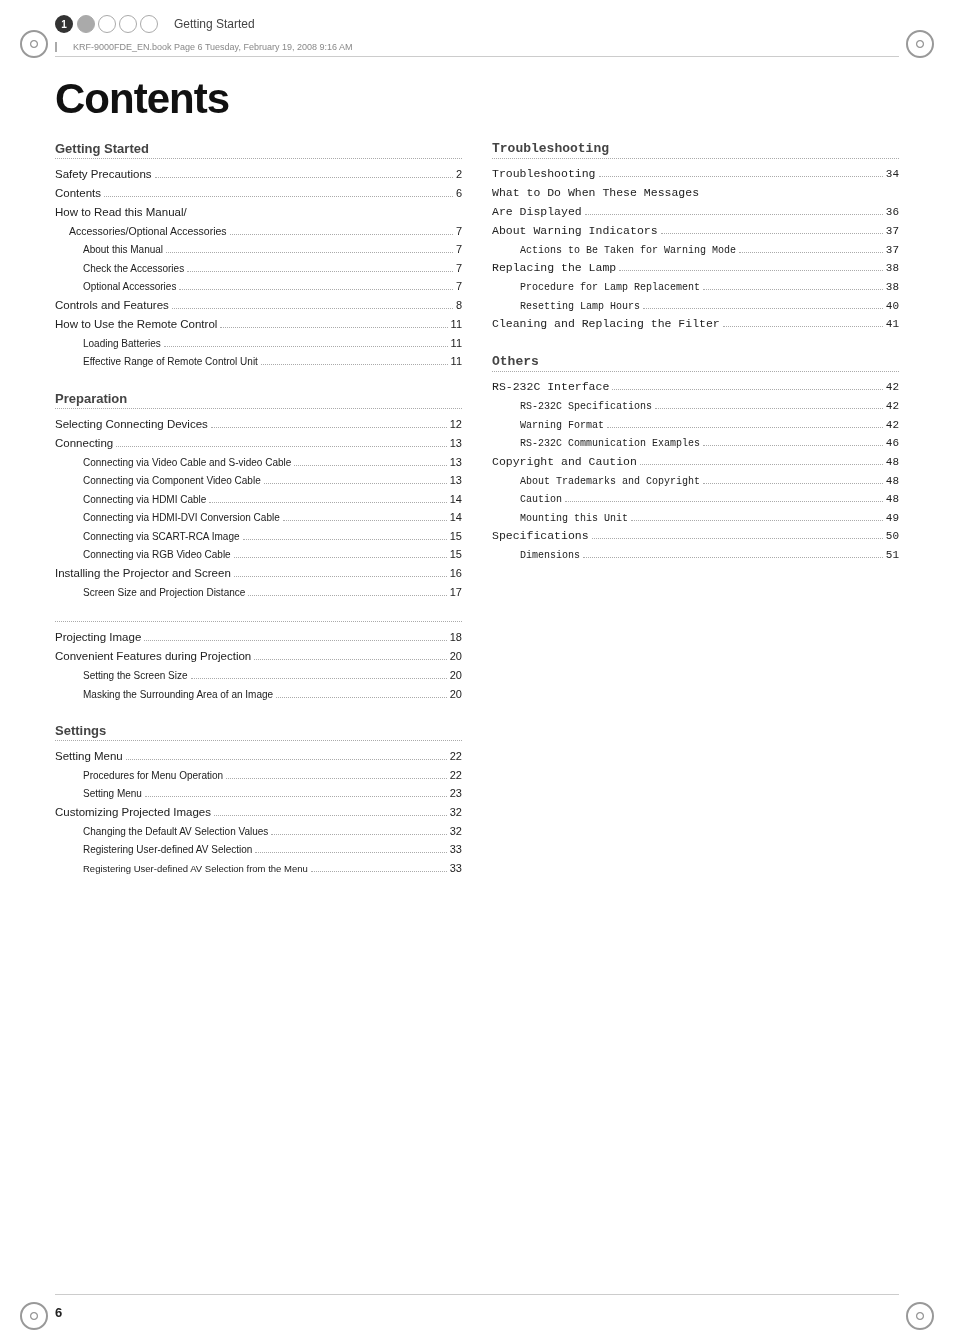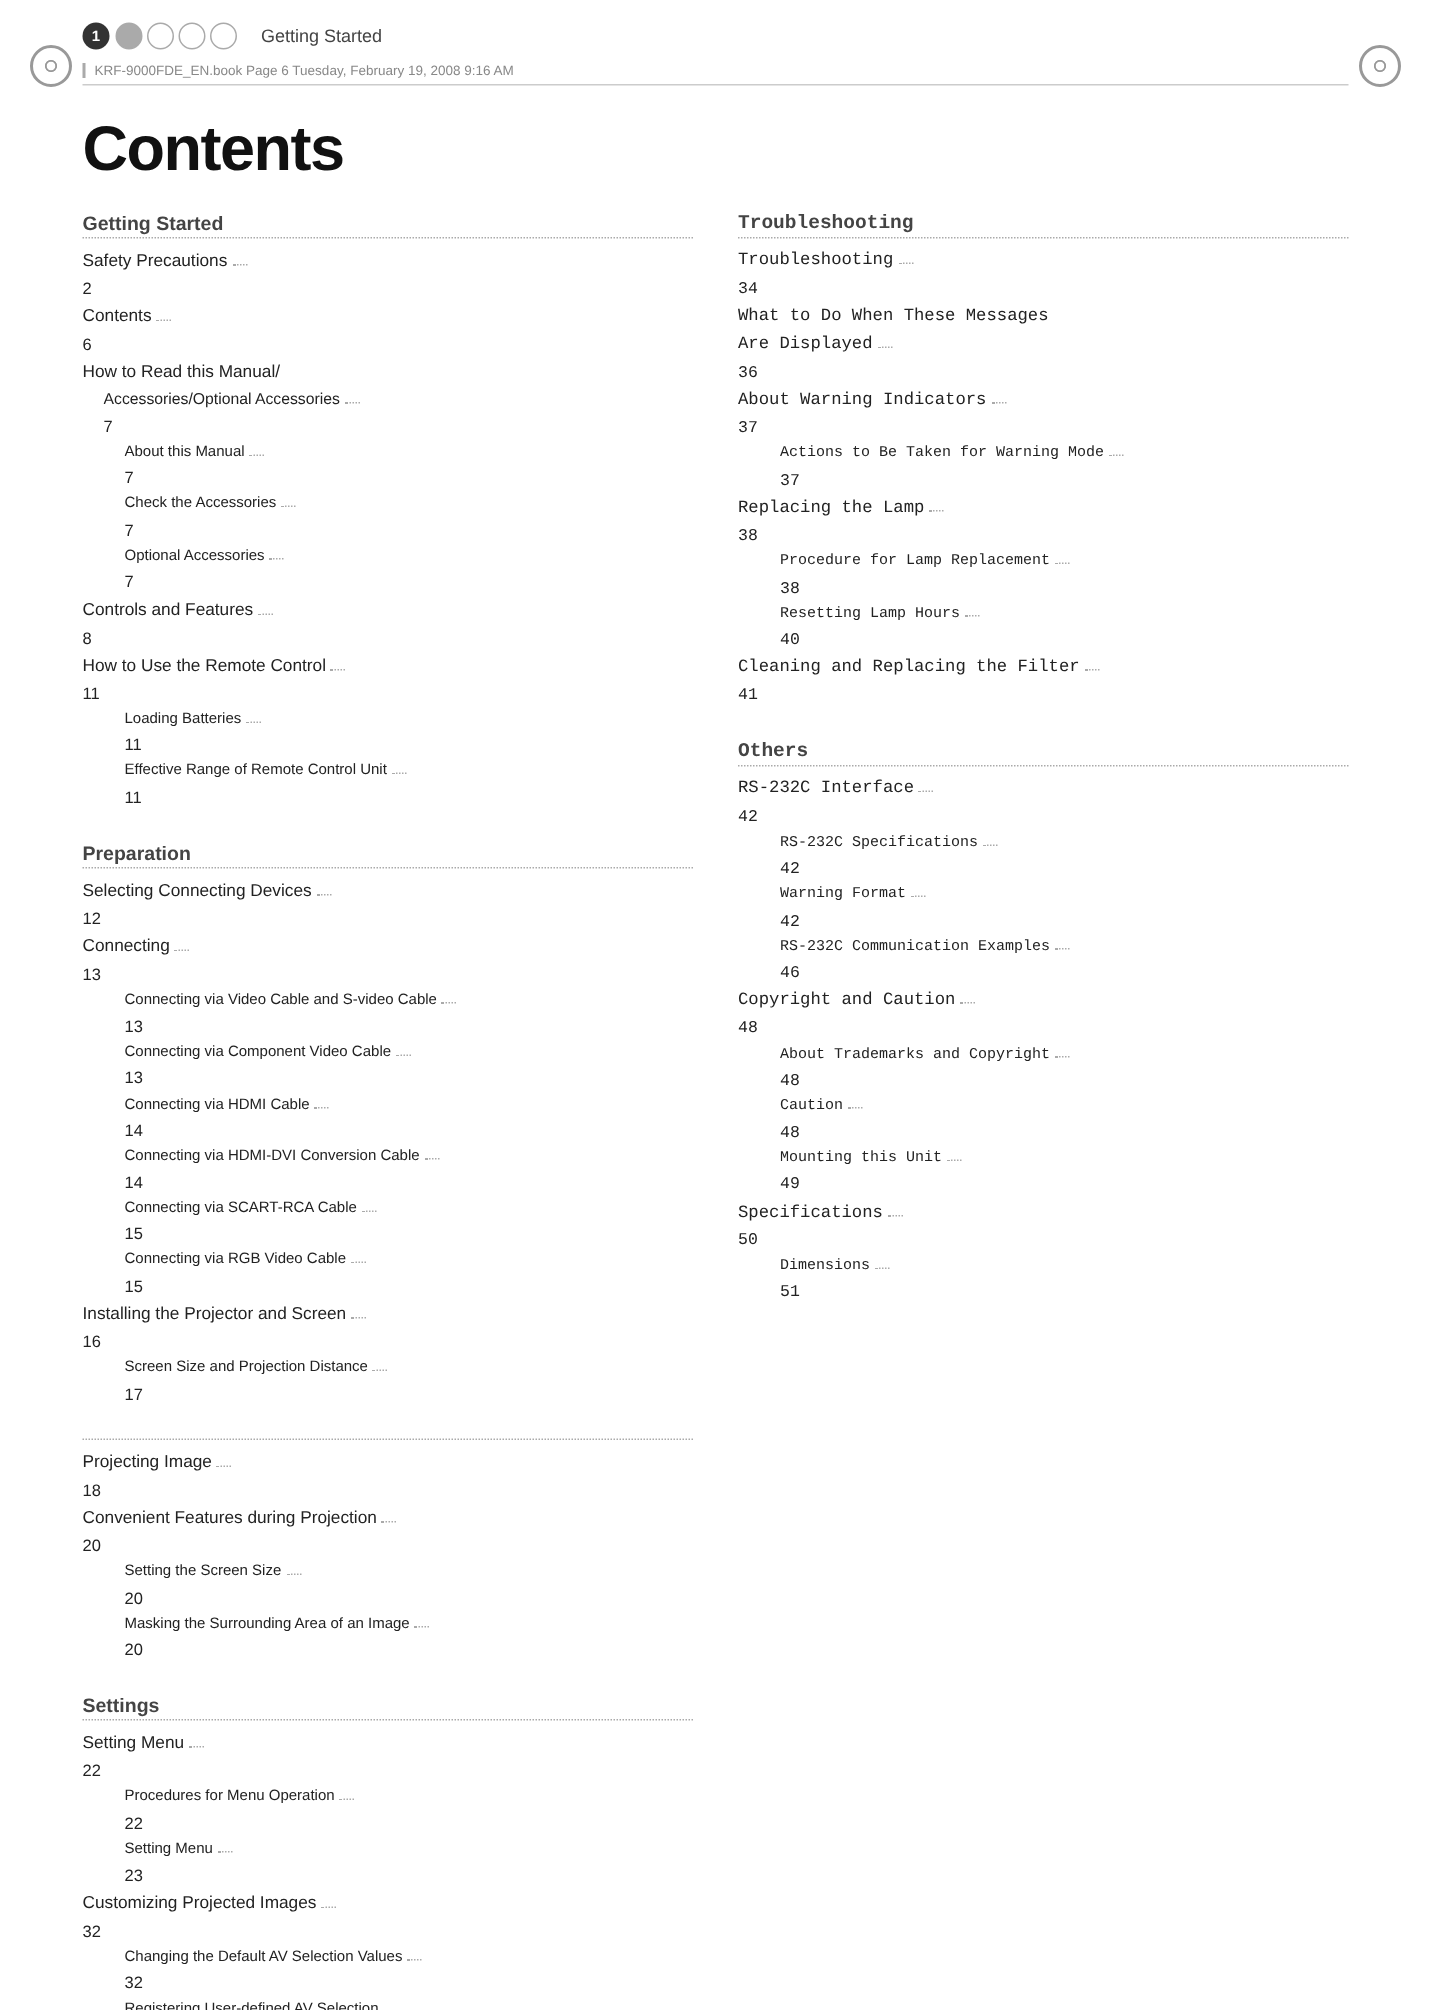--- a/index.html
+++ b/index.html
@@ -82,21 +82,21 @@
       color: #444;
       margin-left: 8px;
     }
 
     
     .file-bar {
       margin: 4px 55px 0 55px;
       font-size: 9px;
       color: #888;
       border-left: 2px solid #aaa;
-      padding-left: 6px;
+      padding-left: 16px;
     }
 
     
     .main-content {
       margin: 0 55px;
       padding-top: 10px;
     }
 
     .page-title {
       font-size: 42px;
@@ -135,21 +135,20 @@
       margin-bottom: 6px;
     }
 
     
     .toc-entry {
       display: flex;
       align-items: baseline;
       font-size: 11.5px;
       color: #222;
       line-height: 1.65;
-      flex-direction: column;
     }
 
     .toc-entry.indent1 {
       padding-left: 14px;
       font-size: 10.5px;
     }
 
     .toc-entry.indent2 {
       padding-left: 28px;
       font-size: 10px;
@@ -389,21 +388,21 @@
           <div class="toc-entry indent2">
             <div class="toc-title">
               <span class="toc-text">Connecting via HDMI-DVI Conversion Cable</span>
               <span class="toc-dots"></span>
             </div>
             <span class="toc-page">14</span>
           </div>
 
           <div class="toc-entry indent2">
             <div class="toc-title">
-              <span class="toc-text">Connecting via SCART-RCA Cable</span>
+              <span class="toc-text">Connecting via SCART-RCA Image</span>
               <span class="toc-dots"></span>
             </div>
             <span class="toc-page">15</span>
           </div>
 
           <div class="toc-entry indent2">
             <div class="toc-title">
               <span class="toc-text">Connecting via RGB Video Cable</span>
               <span class="toc-dots"></span>
             </div>

